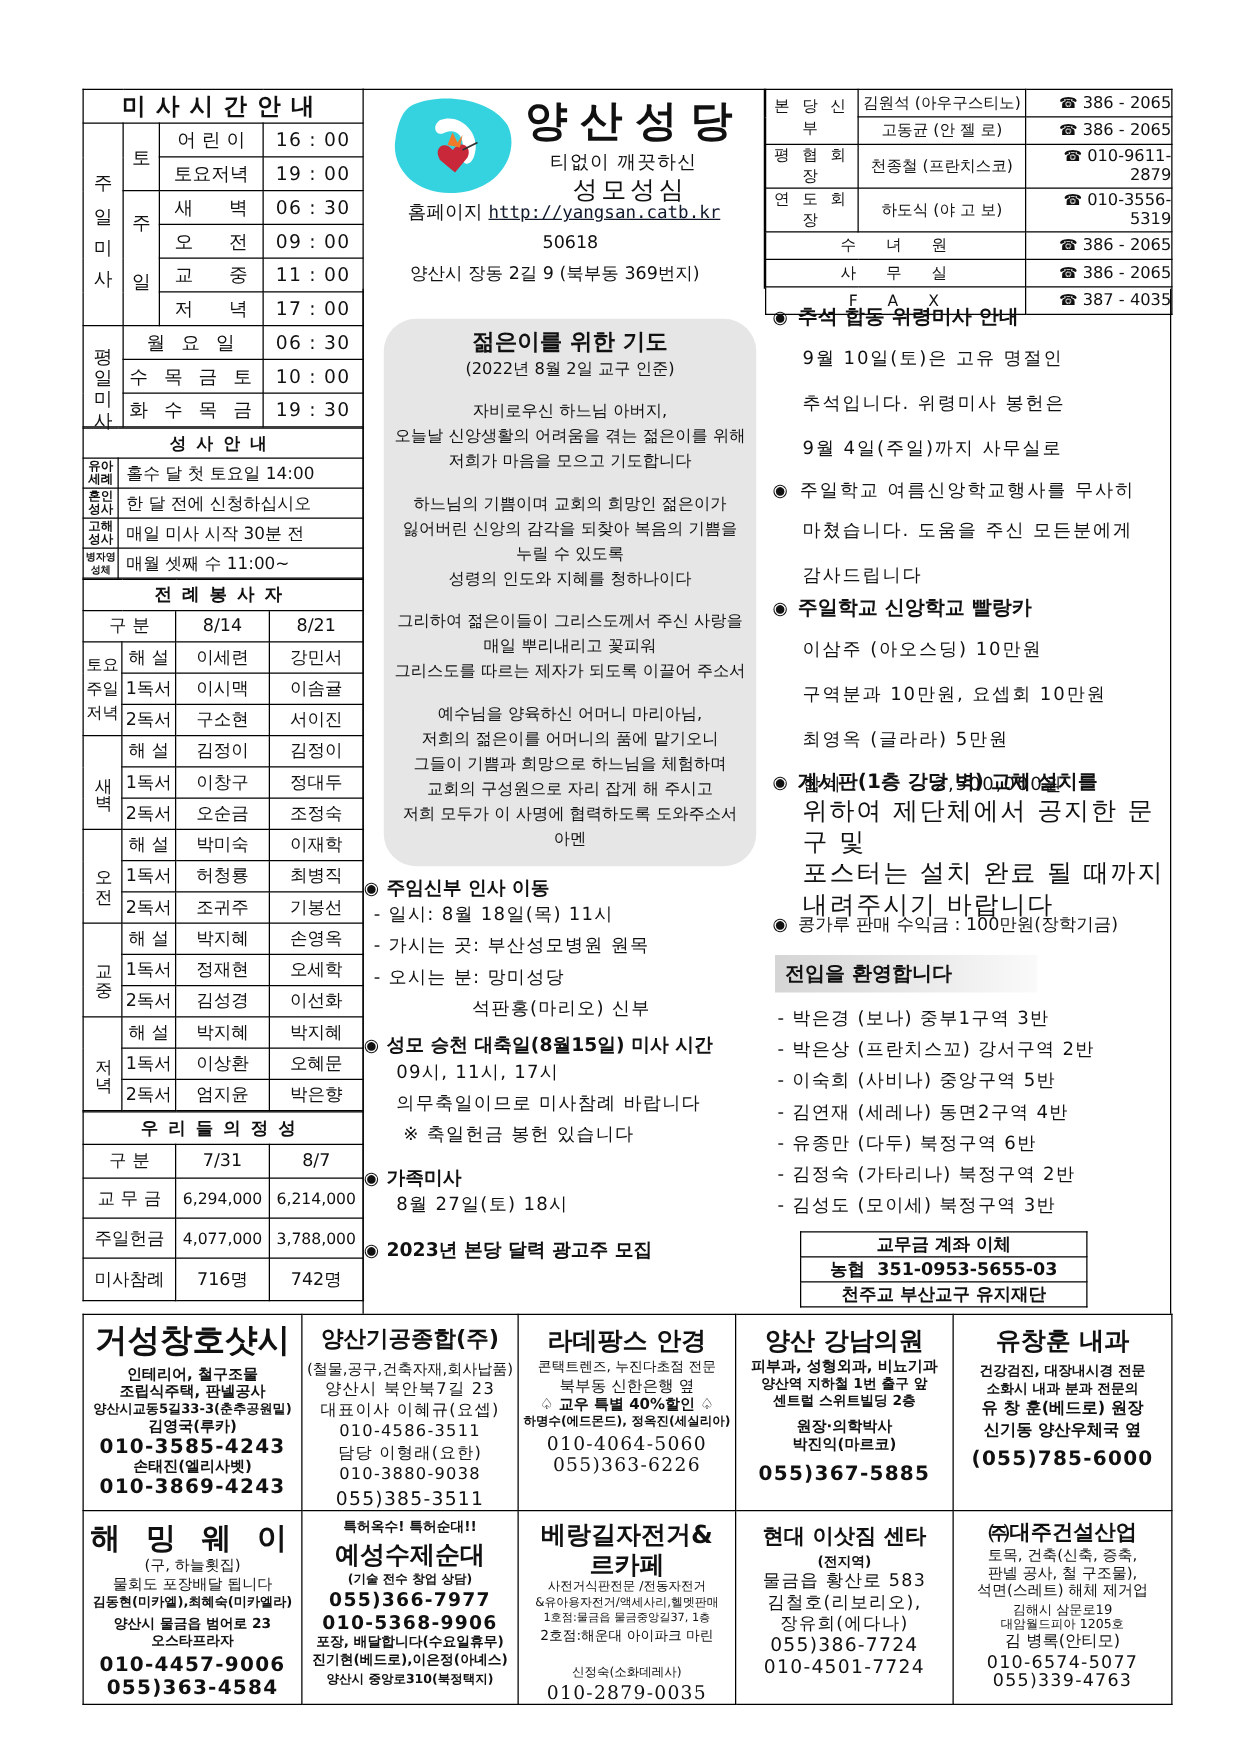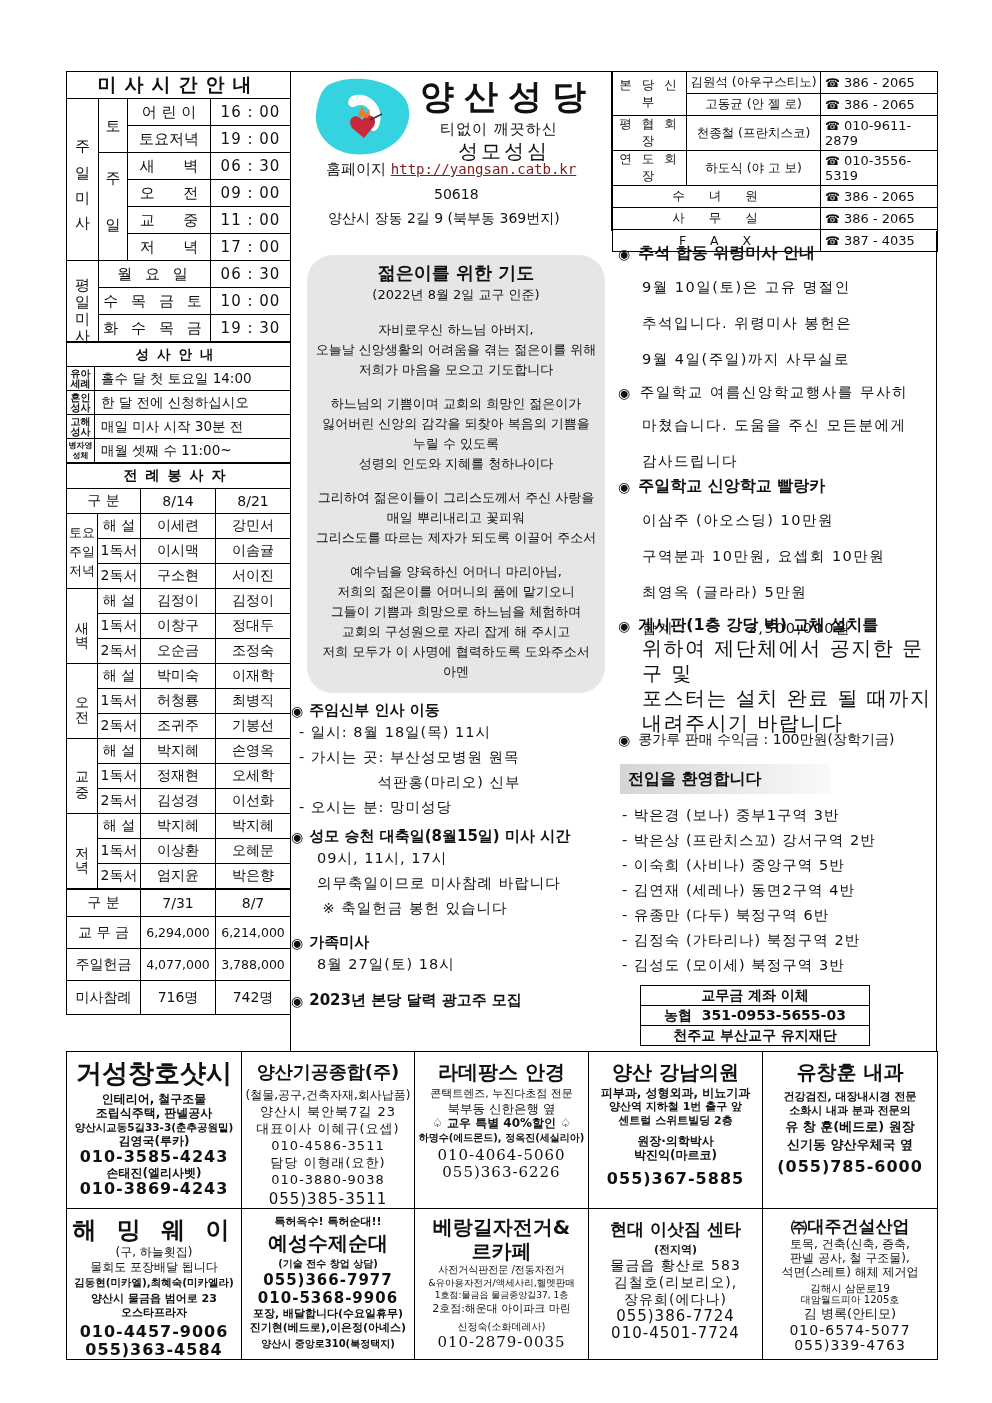--- a/index.html
+++ b/index.html
@@ -21,30 +21,30 @@
   .srv td { font-size:14px; height:25px; }
   .srv .grp { font-size:14px; line-height:19px; }
   .off td { font-size:14px; }
 
   
   #header { left:290px; top:71px; width:322px; height:160px; border-right:1px solid #000; border-top:1px solid #000; }
   .church-title { position:absolute; left:130px; top:2px; font-size:34px; font-weight:bold; letter-spacing:10px; }
   .motto1 { position:absolute; left:150px; top:48px; font-size:15px; letter-spacing:1px; }
   .motto2 { position:absolute; left:168px; top:66px; font-size:20px; letter-spacing:3px; }
   .homepage { position:absolute; left:36px; top:88px; font-size:15px; }
-  .homepage a { color:#7f1d1d; text-decoration:underline; font-family:"DejaVu Sans Mono", monospace; font-size:14px;text-align:right; }
+  .homepage a { color:#0f172a; text-decoration:underline; font-family:"DejaVu Sans Mono", monospace; font-size:14px;text-align:right; }
   .zip { position:absolute; left:144px; top:114px; font-size:14px; }
   .addr { position:absolute; left:38px; top:138px; font-size:14px; }
 
   
   #contacts { left:612px; top:71px; width:325px; }
   #contacts table { width:325px; table-layout:fixed; }
   #contacts td { height:22px; font-size:12.5px; }
   #contacts .role { letter-spacing:3px; font-size:12.5px; }
-  #contacts .ph { text-align:left; padding-left:4px; font-size:13px; }
+  #contacts .ph { text-align:right; padding-left:4px; font-size:13px; }
   #contacts .ph b { font-size:12px; margin-right:4px; }
 
   
   #middle { left:290px; top:231px; width:322px; height:820px; border-left:1px solid #000; }
   .prayer { position:absolute; left:16px; top:24px; width:298px; height:438px; background:#e6e6e6; border-radius:26px; text-align:center; }
   .prayer .pt { font-size:18px; font-weight:bold; margin-top:6px; }
   .prayer .ps { font-size:13px; margin-top:1px; }
   .prayer .pb { font-size:13px; line-height:20px; margin-top:16px; }
   .prayer .pb p { margin:0 0 14px 0; }
   .news { position:absolute; left:0; width:322px; }
@@ -325,20 +325,23 @@
   </tbody>
     </table>
 
   <table class="off">
     <colgroup>
         <col style="width:74px">
         <col style="width:75px">
         <col style="width:75px">
       </colgroup>
     <tbody>
+        <tr>
+          <td colspan="3" class="hdr">우리들의정성</td>
+        </tr>
     <tr style="height:27px">
           <td>구 분</td>
           <td>7/31</td>
           <td>8/7</td>
         </tr>
     <tr style="height:32px">
           <td>교 무 금</td>
           <td style="font-size:12.5px">6,294,000</td>
           <td style="font-size:12.5px">6,214,000</td>
         </tr>
@@ -368,22 +371,22 @@
     </div>
   </div>
 
   <div class="news" style="top:470px">
     <div class="bul">
         <span class="ic">◉</span>
         <span>주임신부 인사 이동</span>
       </div>
     <div class="ln dash">- 일시: 8월 18일(목) 11시</div>
     <div class="ln dash">- 가시는 곳: 부산성모병원 원목</div>
+    <div class="ln dash">- 오시는 분: 망미성당</div>
     <div class="ln dash" style="white-space:pre">              석판홍(마리오) 신부</div>
-    <div class="ln dash">- 오시는 분: 망미성당</div>
   </div>
 
   <div class="news" style="top:596px">
     <div class="bul">
         <span class="ic">◉</span>
         <span>성모 승천 대축일(8월15일) 미사 시간</span>
       </div>
     <div class="ln">09시, 11시, 17시</div>
     <div class="ln">의무축일이므로 미사참례 바랍니다</div>
     <div class="ln" style="white-space:pre"> ※ 축일헌금 봉헌 있습니다</div>
@@ -560,21 +563,21 @@
         <div class="ad-b" style="font-size:11px">진기현(베드로),이은정(아녜스)</div>
         <div class="ad-b" style="font-size:10px;margin-top:2px">양산시 중앙로310(북정택지)</div>
       </td>
       <td>
         <div class="ad-tm" style="line-height:24px">베랑길자전거&amp;</div>
         <div class="ad-tm" style="line-height:24px">르카페</div>
         <div style="font-size:10px;line-height:13px">사전거식판전문 /전동자전거</div>
         <div style="font-size:9.5px;line-height:13px">&amp;유아용자전거/액세사리,헬멧판매</div>
         <div style="font-size:9px;line-height:13px">1호점:물금읍 물금중앙길37, 1층</div>
         <div style="font-size:11px;line-height:13px">2호점:해운대 아이파크 마린</div>
-        <div style="font-size:10px;margin-top:4px">신정숙(소화데레사)</div>
+        <div style="font-size:10px;margin-top:16px">신정숙(소화데레사)</div>
         <div class="ad-nl" style="font-family:'DejaVu Serif',serif">010-2879-0035</div>
       </td>
       <td>
         <div class="ad-tm" style="font-size:17px">현대 이삿짐 센타</div>
         <div class="ad-b" style="font-size:11px">(전지역)</div>
         <div class="ad-nl" style="font-size:14px">물금읍 황산로 583</div>
         <div class="ad-nl" style="font-size:14px">김철호(리보리오),</div>
         <div class="ad-nl" style="font-size:14px">장유희(에다나)</div>
         <div class="ad-nl">055)386-7724</div>
         <div class="ad-nl">010-4501-7724</div>

